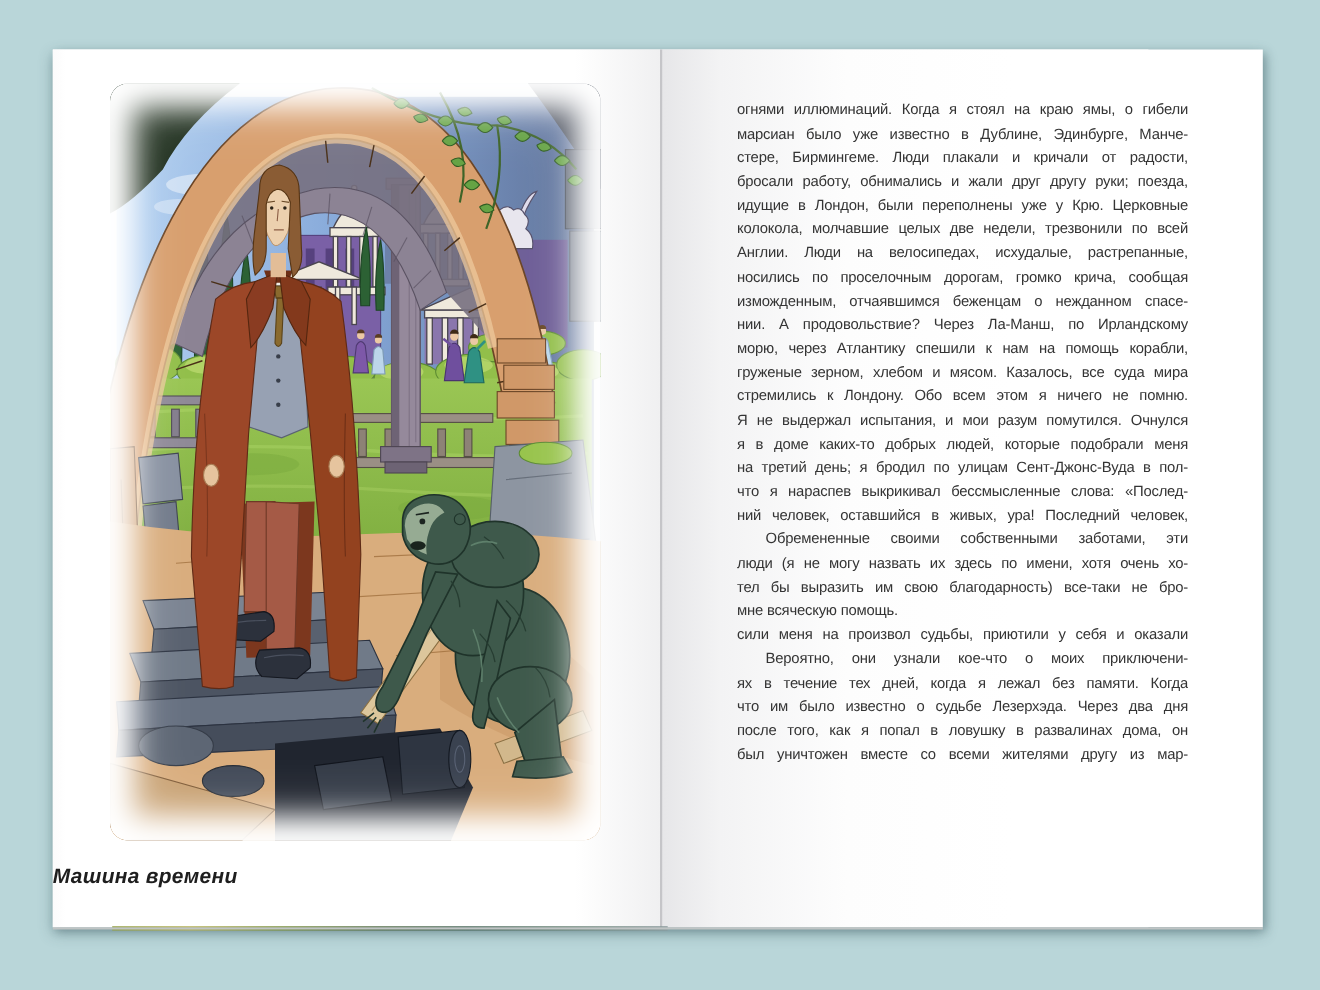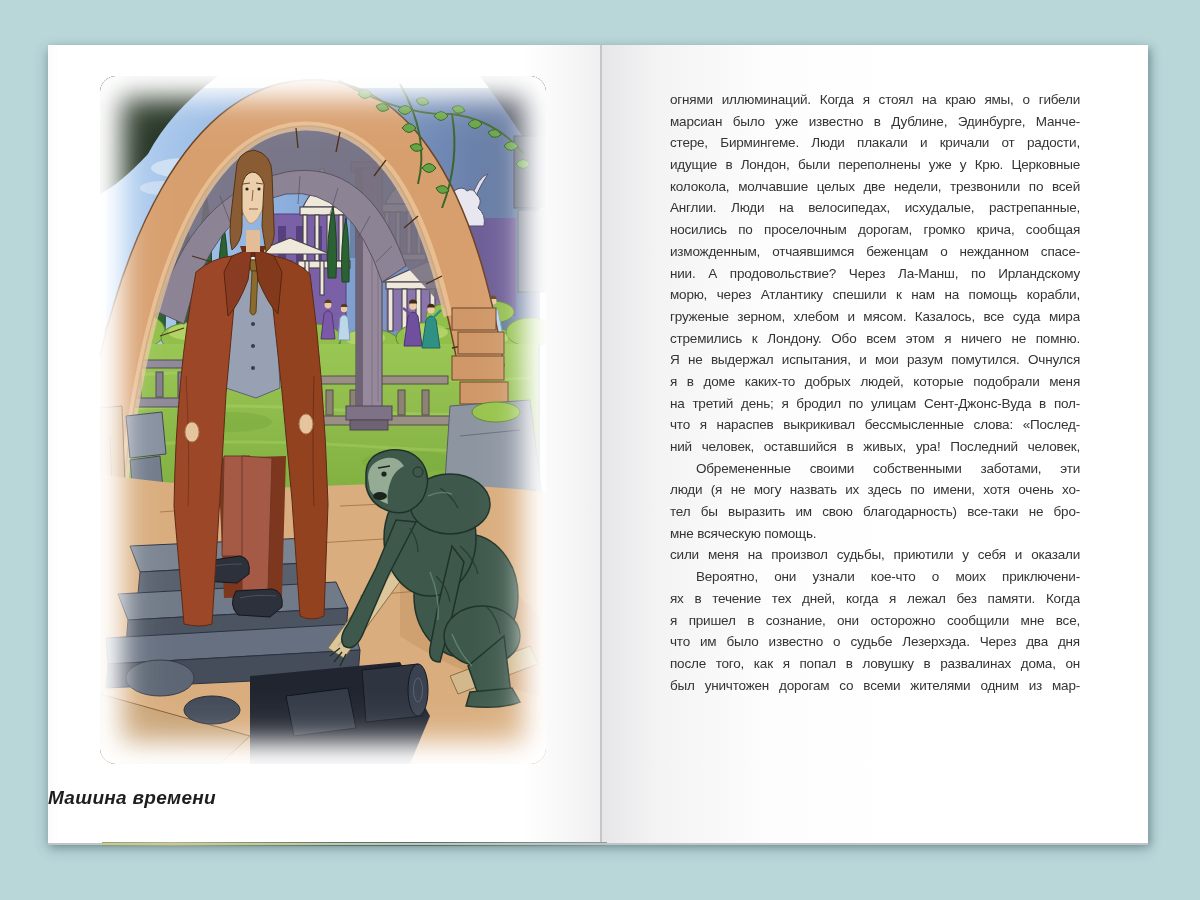--- a/index.html
+++ b/index.html
@@ -364,20 +364,21 @@
       </div>
       <div class="caption">Машина времени</div>
     </div>
 
     <div class="page right">
       <div class="body-text" id="body-text">
           <div class="para">
             <div class="line">огнями иллюминаций. Когда я стоял на краю ямы, о гибели</div>
             <div class="line">марсиан было уже известно в Дублине, Эдинбурге, Манче-</div>
             <div class="line">стере, Бирмингеме. Люди плакали и кричали от радости,</div>
+            <div class="line">бросали работу, обнимались и жали друг другу руки; поезда,</div>
             <div class="line">идущие в Лондон, были переполнены уже у Крю. Церковные</div>
             <div class="line">колокола, молчавшие целых две недели, трезвонили по всей</div>
             <div class="line">Англии. Люди на велосипедах, исхудалые, растрепанные,</div>
             <div class="line">носились по проселочным дорогам, громко крича, сообщая</div>
             <div class="line">изможденным, отчаявшимся беженцам о нежданном спасе-</div>
             <div class="line">нии. А продовольствие? Через Ла-Манш, по Ирландскому</div>
             <div class="line">морю, через Атлантику спешили к нам на помощь корабли,</div>
             <div class="line">груженые зерном, хлебом и мясом. Казалось, все суда мира</div>
             <div class="line">стремились к Лондону. Обо всем этом я ничего не помню.</div>
             <div class="line">Я не выдержал испытания, и мои разум помутился. Очнулся</div>
@@ -389,23 +390,22 @@
           <div class="para indent">
             <div class="line">Обремененные своими собственными заботами, эти</div>
             <div class="line">люди (я не могу назвать их здесь по имени, хотя очень хо-</div>
             <div class="line">тел бы выразить им свою благодарность) все-таки не бро-</div>
             <div class="line last">мне всяческую помощь.</div>
             <div class="line">сили меня на произвол судьбы, приютили у себя и оказали</div>
           </div>
           <div class="para indent">
             <div class="line">Вероятно, они узнали кое-что о моих приключени-</div>
             <div class="line">ях в течение тех дней, когда я лежал без памяти. Когда</div>
-            <div class="line">я пришел в сознание, они осторожно сообщили мне все,</div>
             <div class="line">что им было известно о судьбе Лезерхэда. Через два дня</div>
             <div class="line">после того, как я попал в ловушку в развалинах дома, он</div>
-            <div class="line">был уничтожен дорогам со всеми жителями одним из мар-</div>
+            <div class="line">был уничтожен вместе со всеми жителями другу из мар-</div>
           </div>
         </div>
     </div>
 
     <div class="under-strip"></div>
   </div>
 </div>
 
 </body></html>

